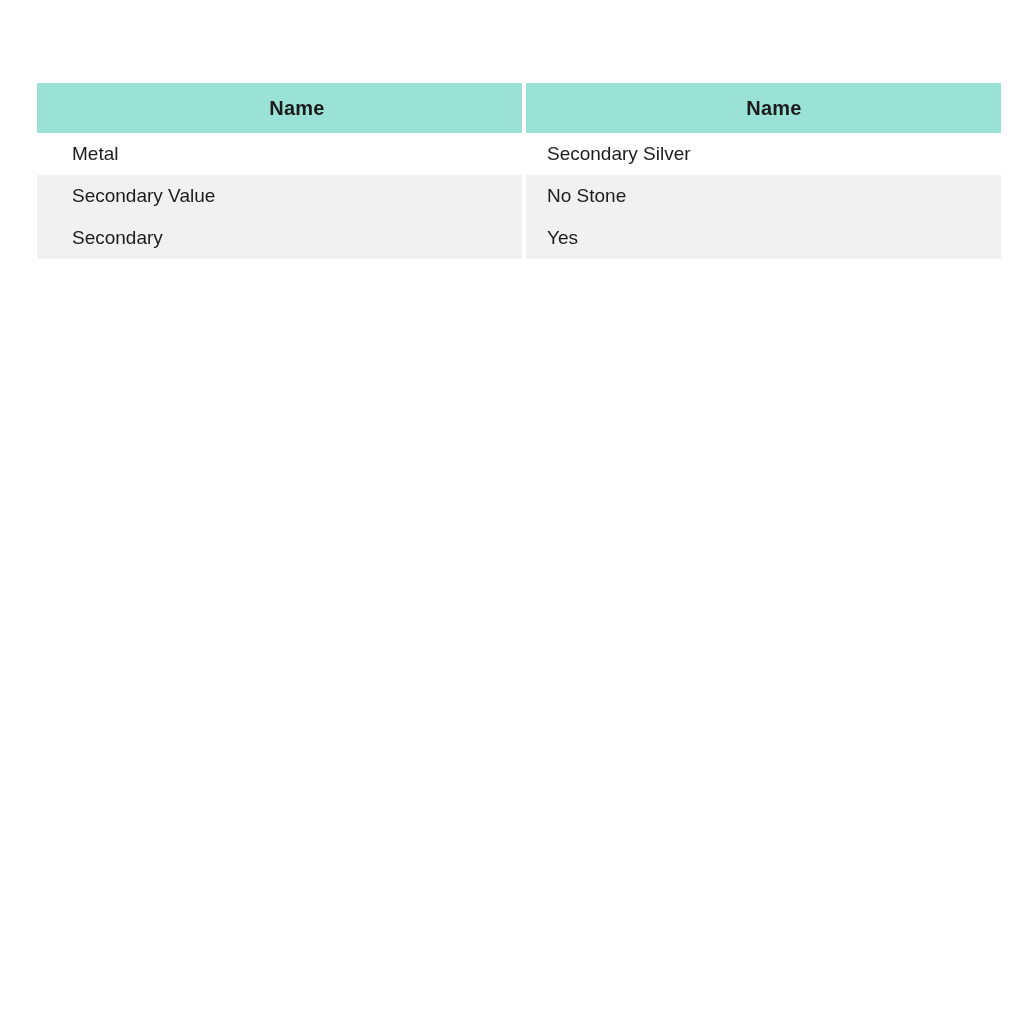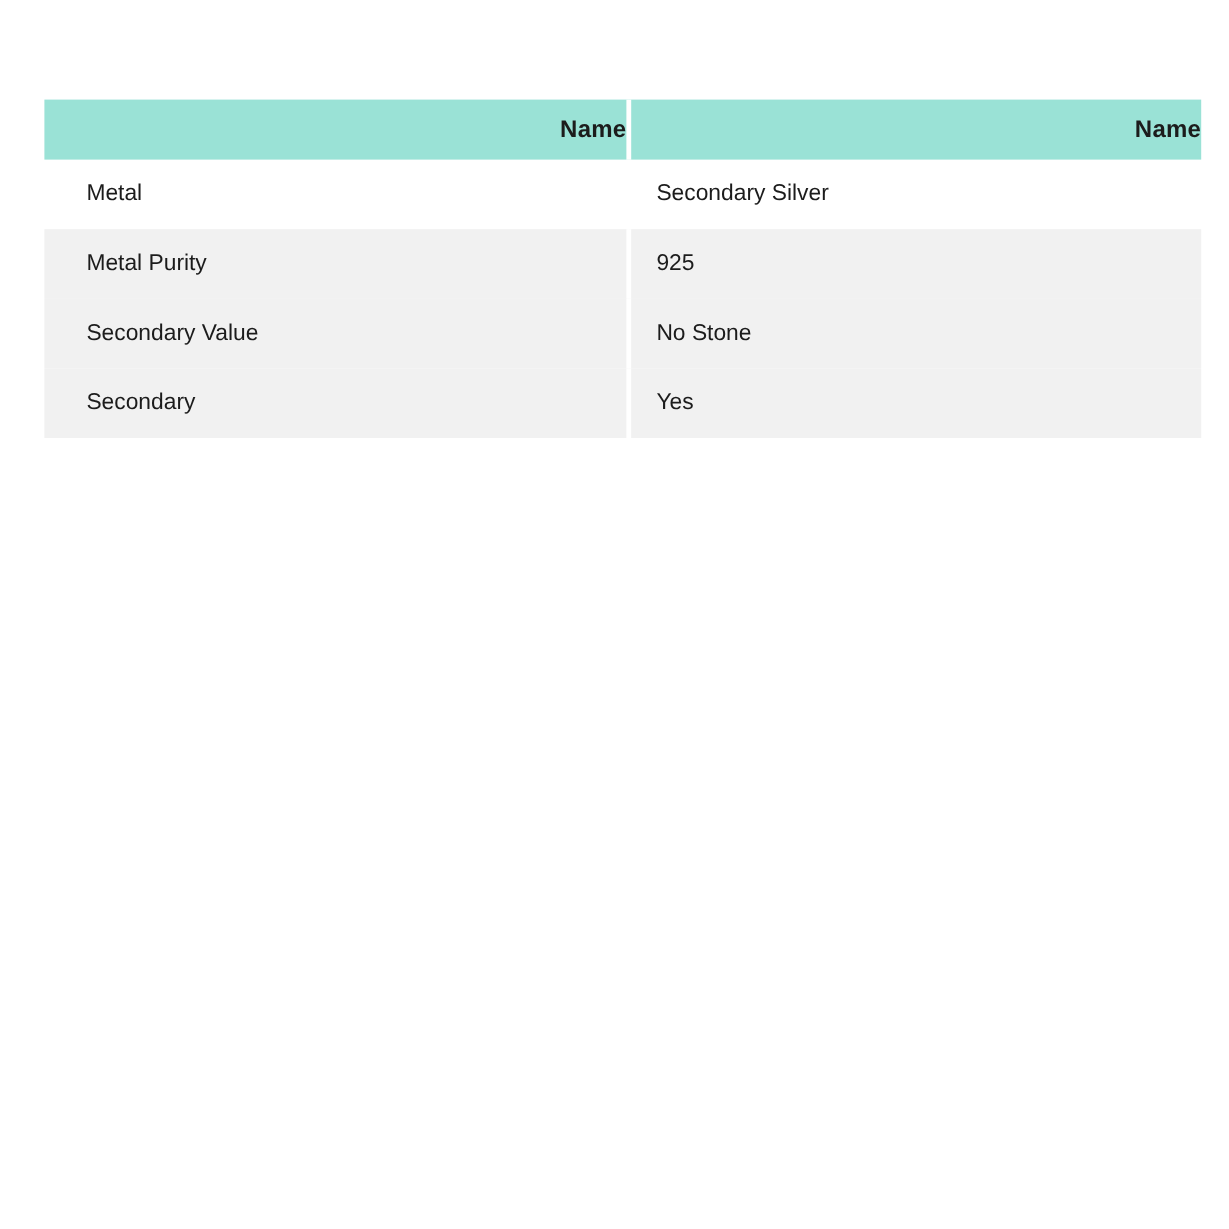--- a/index.html
+++ b/index.html
@@ -19,28 +19,28 @@
   table.attr-table {
     width: 100%;
     border-collapse: collapse;
     table-layout: fixed;
   }
   table.attr-table col.c1 { width: 487px; }
   table.attr-table col.c2 { width: 477px; }
   table.attr-table th {
     background: var(--header-bg, #9ae2d6);
     height: 50px;
-    text-align: right;
+    text-align: center;
     vertical-align: middle;
     font-size: 20px;
     font-weight: 700;
     letter-spacing: 0.2px;
   }
   table.attr-table td {
-    height: 58px;
+    height: 42px;
     vertical-align: middle;
     font-size: 19px;
     font-weight: 400;
   }
   table.attr-table th:first-child,
   table.attr-table td:first-child {
     padding-left: 35px;
     border-right: 4px solid #ffffff;
   }
   table.attr-table th:last-child,
@@ -65,24 +65,20 @@
         <th>Name</th>
         <th>Name</th>
       </tr>
     </thead>
     <tbody>
       <tr>
         <td>Metal</td>
         <td>Secondary Silver</td>
       </tr>
       <tr class="alt">
-        <td>Metal Purity</td>
-        <td>925</td>
-      </tr>
-      <tr class="alt">
         <td>Secondary Value</td>
         <td>No Stone</td>
       </tr>
       <tr class="alt">
         <td>Secondary</td>
         <td>Yes</td>
       </tr>
     </tbody>
   </table>
 </div>

